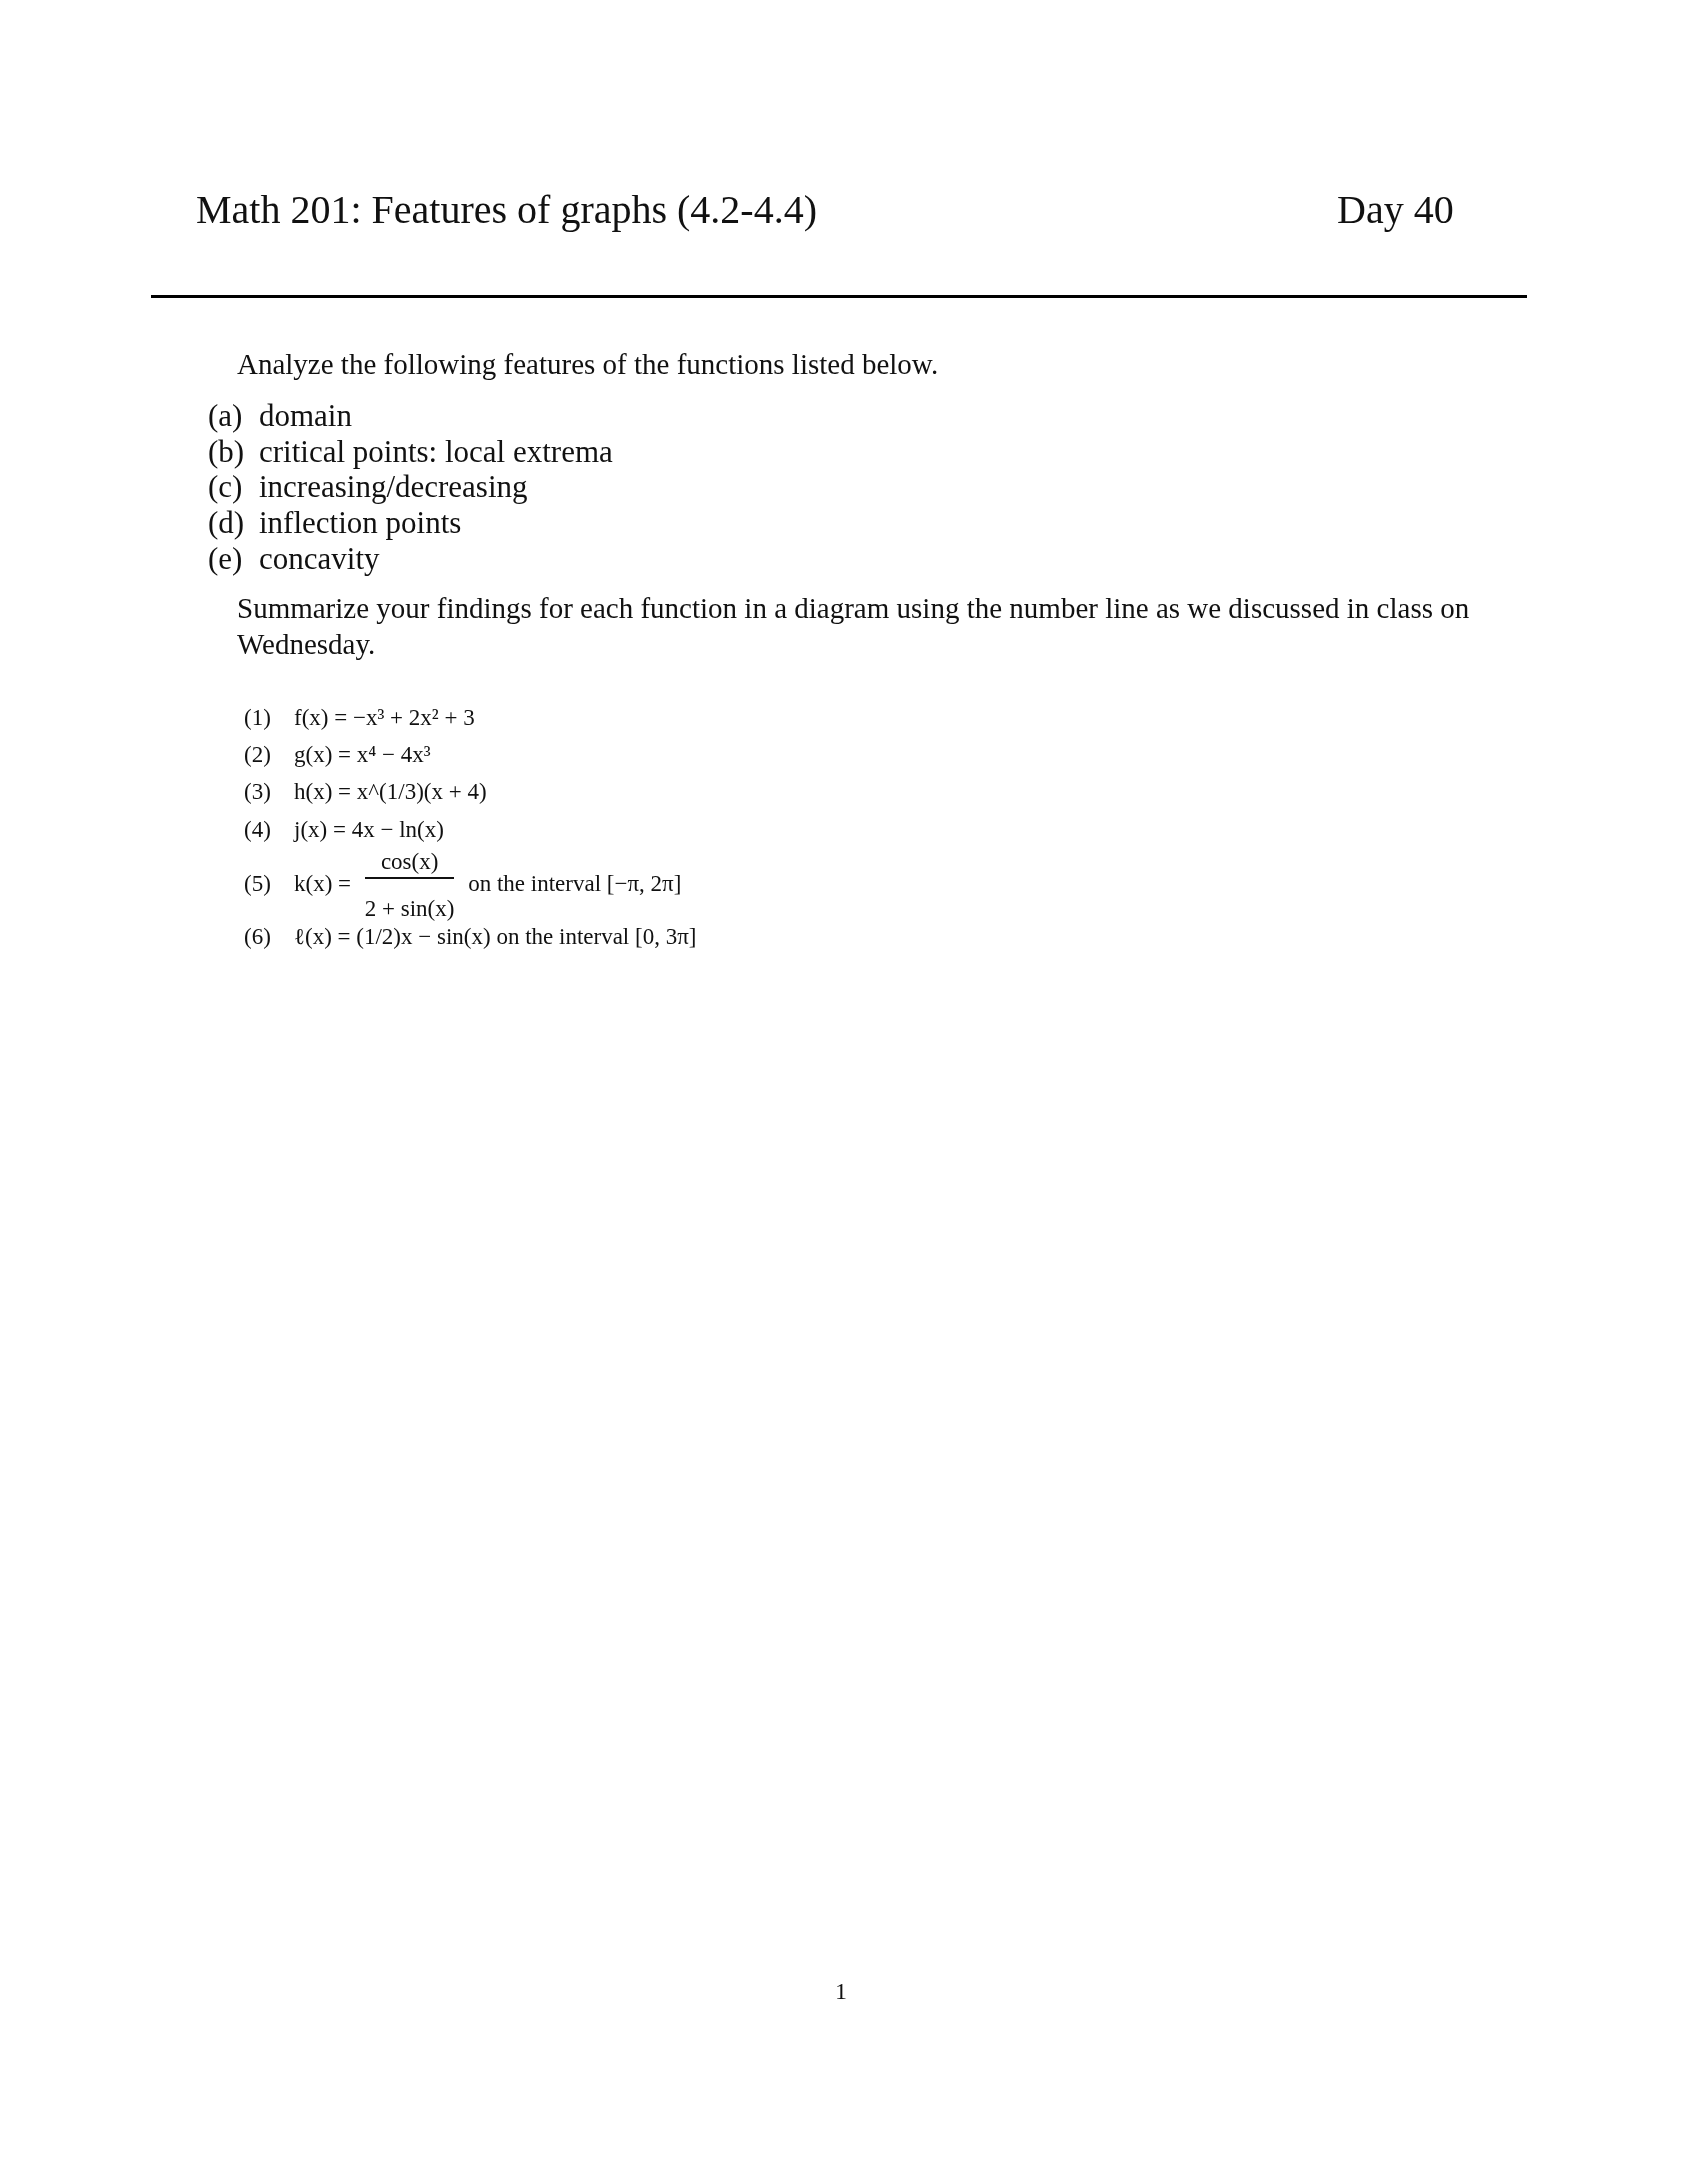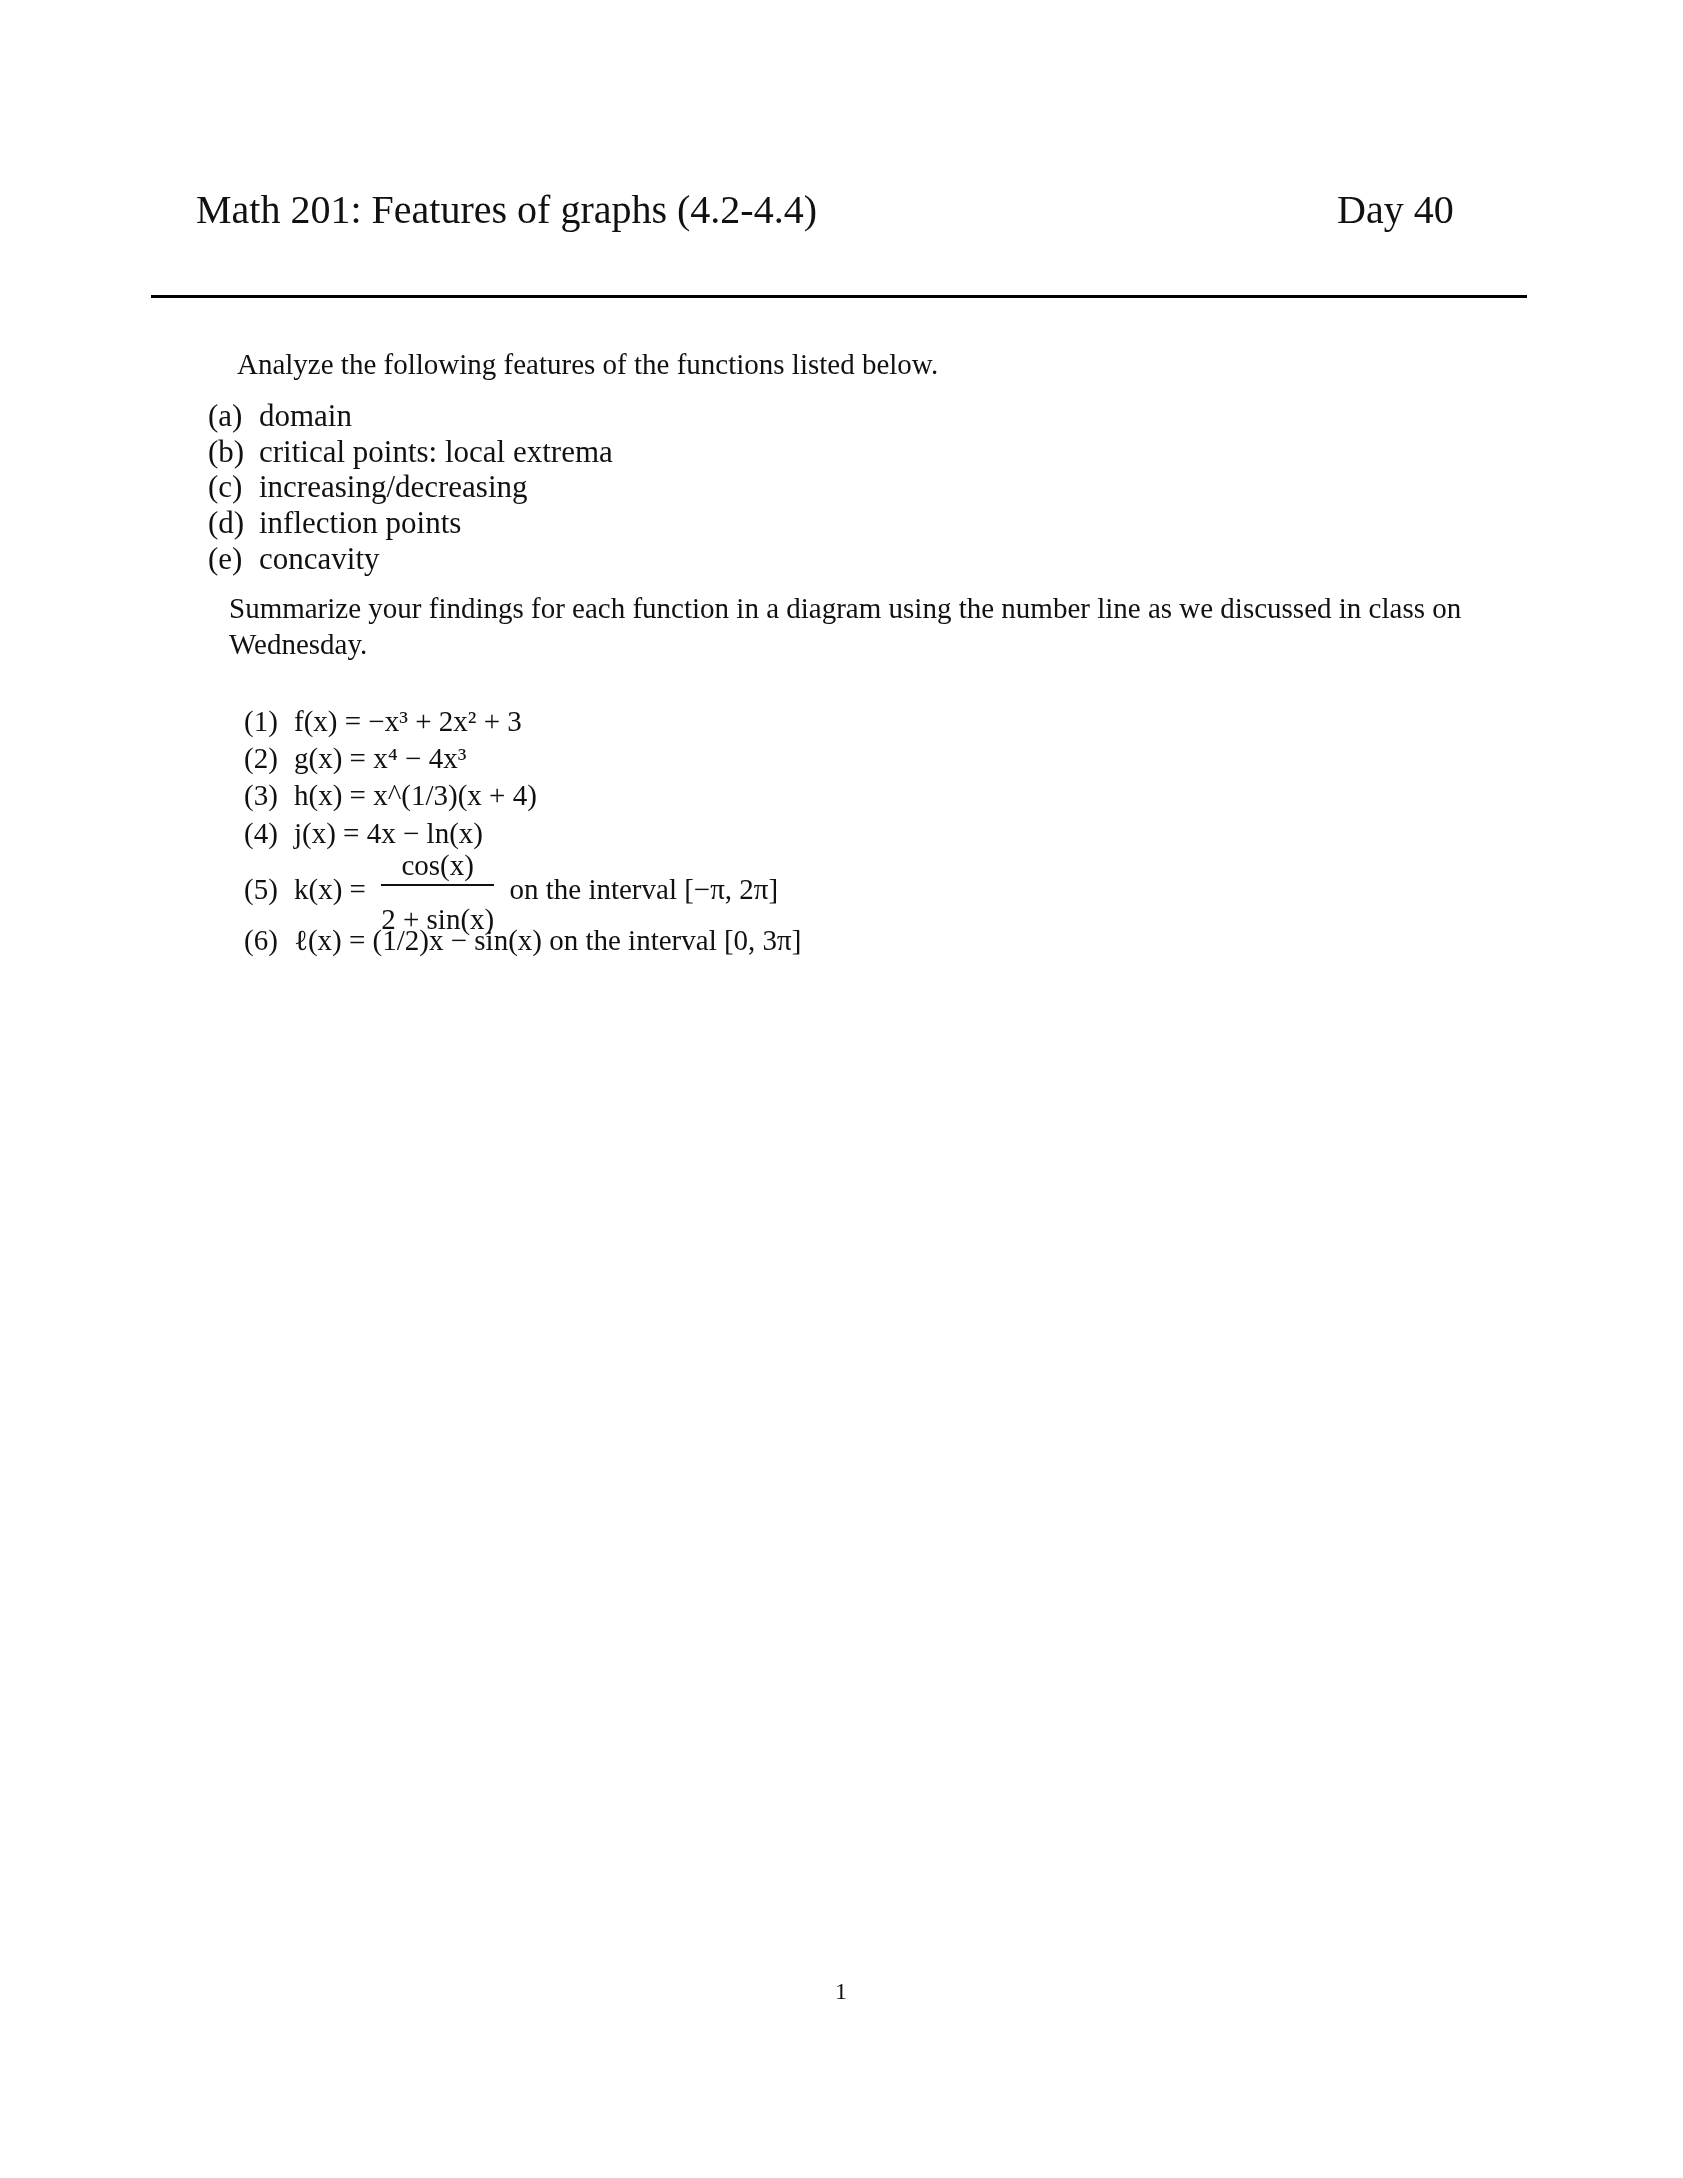--- a/index.html
+++ b/index.html
@@ -6,22 +6,22 @@
   body { width: 1683px; height: 2178px; position: relative; overflow: hidden;
          font-family: "DejaVu Serif", "Liberation Serif", serif; color: #111; }
   .abs { position: absolute; white-space: nowrap; }
   .title { left: 196px; top: 186px; font-size: 40px; font-family: "Liberation Serif", serif; }
   .day { left: 1337px; top: 186px; font-size: 40px; font-family: Liberation Serif, serif; }
   .rule { left: 151px; top: 295px; width: 1376px; height: 3px; background: #000; }
   .body-text { font-size: 29px; font-family: "Liberation Serif", serif; margin-left: 40px; }
   .intro { left: 197px; top: 348px; }
   .feat { left: 208px; font-size: 31px; font-family: "Liberation Serif", serif; }
   .feat .lbl { display: inline-block; width: 51px; }
-  .summary { left: 189px; top: 590px; width: 1287px; white-space: normal; line-height: 36px; }
-  .fn { left: 244px; font-size: 29px; font-family: "Liberation Serif", serif; }
+  .summary { left: 197px; top: 590px; width: 1287px; white-space: normal; line-height: 36px; }
+  .fn { left: 244px; font-size: 23px; font-family: "Liberation Serif", serif; }
   .fn .num { display: inline-block; width: 50px; }
   .frac { display: inline-block; vertical-align: middle; text-align: center; margin: 0 8px; }
   .frac .n { display: block; border-bottom: 2px solid #111; padding: 0 4px 2px; }
   .frac .d { display: block; padding-top: 2px; margin-top: 15px; }
   .pagenum { left: 835px; top: 1978px; font-size: 24px; font-family: "Liberation Serif", serif; }
 </style>
 </head>
 <body>
 
 <div class="abs title">Math 201: Features of graphs (4.2-4.4)</div>

